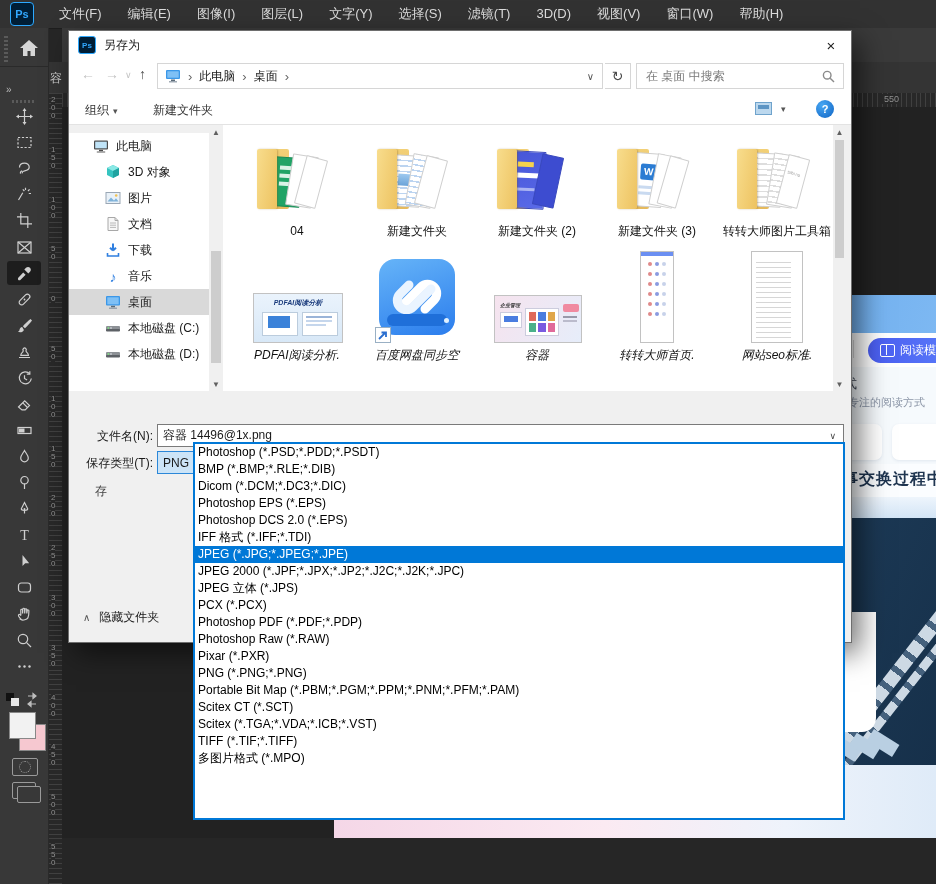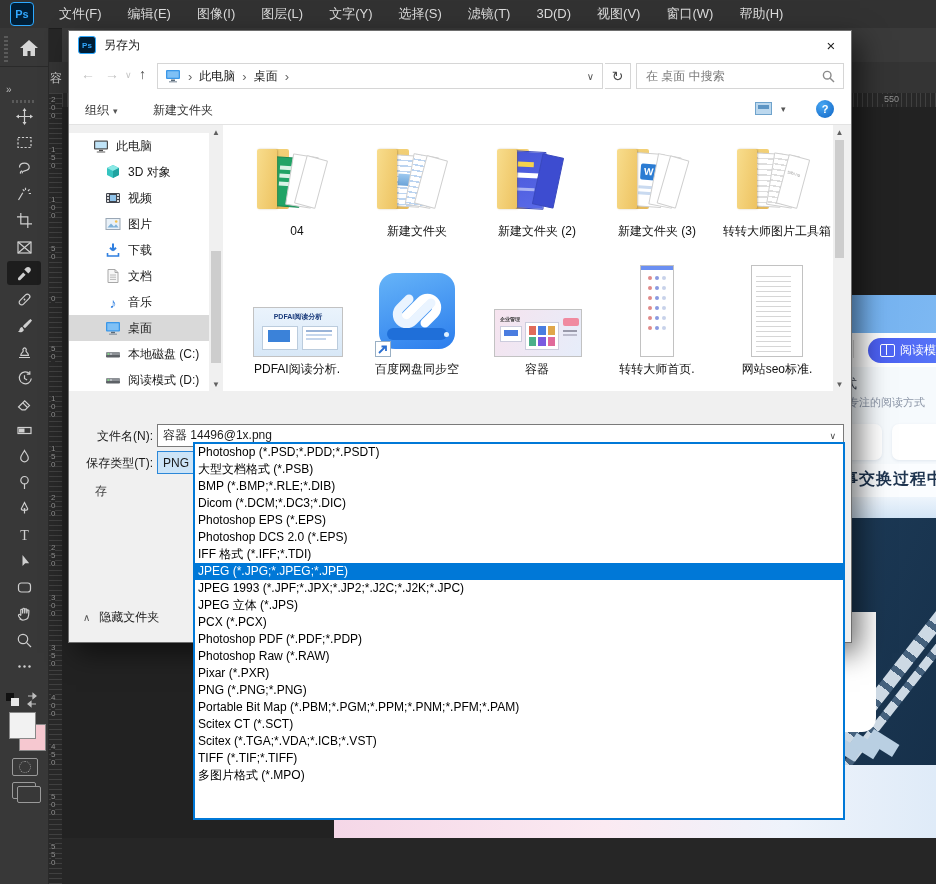--- a/index.html
+++ b/index.html
@@ -495,53 +495,40 @@
         <div class="snode lvl1">
           <span class="ic"><svg viewBox="0 0 16 16" width="16" height="16">
               <path d="M8 1l6 3v7l-6 3-6-3V4z" fill="#35c4c0"></path>
               <path d="M8 1l6 3-6 3-6-3z" fill="#8ae8e5"></path>
               <path d="M8 7v7l6-3V4z" fill="#1fa3a0"></path>
             </svg></span>
           <span>3D 对象</span>
         </div>
         <div class="snode lvl1">
           <span class="ic"><svg viewBox="0 0 16 16" width="16" height="16">
-              <rect x="1" y="3" width="14" height="10" rx="1.2" fill="#41454d"></rect>
-              <rect x="2" y="4.2" width="2" height="1.6" fill="#fff"></rect>
-              <rect x="2" y="7.2" width="2" height="1.6" fill="#fff"></rect>
-              <rect x="2" y="10.2" width="2" height="1.6" fill="#fff"></rect>
-              <rect x="12" y="4.2" width="2" height="1.6" fill="#fff"></rect>
-              <rect x="12" y="7.2" width="2" height="1.6" fill="#fff"></rect>
-              <rect x="12" y="10.2" width="2" height="1.6" fill="#fff"></rect>
-              <rect x="5" y="5" width="6" height="6" fill="#8fc3ea"></rect>
-            </svg></span>
-          <span>视频</span>
-        </div>
-        <div class="snode lvl1">
-          <span class="ic"><svg viewBox="0 0 16 16" width="16" height="16">
               <rect x="1" y="2.5" width="14" height="11" fill="#e9f1f8" stroke="#9aa7b5" stroke-width="1"></rect>
               <path d="M2.5 11.5l3.5-4 3 3 2-2.2 2.5 3.2z" fill="#7fb2d9"></path>
               <circle cx="11.2" cy="5.5" r="1.3" fill="#f2c14e"></circle>
             </svg></span>
           <span>图片</span>
         </div>
         <div class="snode lvl1">
           <span class="ic"><svg viewBox="0 0 16 16" width="16" height="16">
-              <path d="M8 1.5v7M8 8.5L5 5.7M8 8.5l3-2.8" stroke="#2f7fe0" stroke-width="2" fill="none"></path>
-              <path d="M2.5 11v3h11v-3" stroke="#2f7fe0" stroke-width="1.6" fill="none"></path>
-            </svg></span>
-          <span>下载</span>
-        </div>
-        <div class="snode lvl1">
-          <span class="ic"><svg viewBox="0 0 16 16" width="16" height="16">
               <path d="M3 1.5h7l3 3v10H3z" fill="#f7f7f7" stroke="#a8a8a8"></path>
               <path d="M10 1.5v3h3" fill="none" stroke="#a8a8a8"></path>
               <path d="M5 7h6M5 9.2h6M5 11.4h6" stroke="#b8b8b8"></path>
             </svg></span>
           <span>文档</span>
+        </div>
+        <div class="snode lvl1">
+          <span class="ic"><svg viewBox="0 0 16 16" width="16" height="16">
+              <path d="M8 1.5v7M8 8.5L5 5.7M8 8.5l3-2.8" stroke="#2f7fe0" stroke-width="2" fill="none"></path>
+              <path d="M2.5 11v3h11v-3" stroke="#2f7fe0" stroke-width="1.6" fill="none"></path>
+            </svg></span>
+          <span>下载</span>
         </div>
         <div class="snode lvl1">
           <span class="ic"><svg viewBox="0 0 16 16" width="16" height="16">
               <text x="8" y="13.5" text-anchor="middle" font-size="14" fill="#2f7fe0">♪</text>
             </svg></span>
           <span>音乐</span>
         </div>
         <div class="snode lvl1 sel">
           <span class="ic"><svg viewBox="0 0 16 16" width="16" height="16">
               <rect x="1" y="2" width="14" height="9.5" rx="1" fill="#3b97e8"></rect>
@@ -560,21 +547,21 @@
             </svg></span>
           <span>本地磁盘 (C:)</span>
         </div>
         <div class="snode lvl1">
           <span class="ic"><svg viewBox="0 0 16 16" width="16" height="16">
               <rect x="1" y="6" width="14" height="5" rx="1" fill="#8d9196"></rect>
               <rect x="1" y="9" width="14" height="2.4" rx="1" fill="#5d6166"></rect>
               <circle cx="3.4" cy="8" r=".9" fill="#7ee081"></circle>
               <circle cx="6" cy="8" r=".9" fill="#c9cdd2"></circle>
             </svg></span>
-          <span>阅读模式 (D:)</span>
+          <span>本地磁盘 (D:)</span>
         </div>
       </div>
     <div class="sscroll">
       <div class="scrollarr" style="top:0;">▲</div>
       <div class="thumbv" style="top:126px;height:112px;"></div>
       <div class="scrollarr" style="bottom:0;">▼</div>
     </div>
 
     <div class="d-files">
       <div class="frow" style="top:8px;" id="frow1">
@@ -645,21 +632,21 @@
                 <div class="f-back"></div>
                 <div class="sheet lines-gray" style="left:15px;top:6px;width:30px;height:54px;transform:rotate(3deg);"></div>
                 <div class="sheet lines-gray" style="left:33px;top:7px;width:26px;height:53px;transform:rotate(9deg);"></div>
                 <div class="sheet" style="left:45px;top:9px;width:22px;height:51px;transform:rotate(15deg);font-size:4px;color:#9a9a9a;padding:14px 2px 0;">Silbi ng</div>
                 <div class="f-front"></div>
               </div>
             </div>
             <div class="flabel">转转大师图片工具箱</div>
           </div>
         </div>
-      <div class="frow" style="top:146px;" id="frow2">
+      <div class="frow" style="top:132px;font-style:italic;" id="frow2">
           <div class="fitem">
             <div class="fico">
               <div class="thumbbox" style="left:8px;top:36px;width:90px;height:50px;background:linear-gradient(#eaf3fc,#d8e8f7);">
                 <div style="margin-top:4px;text-align:center;font-size:7px;font-weight:bold;color:#1a3b7c;">PDFAI阅读分析</div>
                 <div style="position:absolute;left:8px;top:18px;width:34px;height:22px;background:#fff;border:1px solid #bcd;"></div>
                 <div style="position:absolute;left:14px;top:22px;width:22px;height:12px;background:#3b82d9;"></div>
                 <div style="position:absolute;left:48px;top:18px;width:34px;height:22px;background:#fff;border:1px solid #bcd;"></div>
                 <div style="position:absolute;left:52px;top:22px;width:26px;height:2px;background:#9ab4d8;"></div>
                 <div style="position:absolute;left:52px;top:26px;width:26px;height:2px;background:#c5d6ec;"></div>
                 <div style="position:absolute;left:52px;top:30px;width:20px;height:2px;background:#c5d6ec;"></div>
@@ -771,28 +758,27 @@
     <div class="clipped-cun">存</div>
 
     <div class="d-footer">
       <span class="chev-up">∧</span>
       <span>隐藏文件夹</span>
     </div>
   </div>
 
   <div class="abs ddlist" id="ddlist">
       <div class="ddi">Photoshop (*.PSD;*.PDD;*.PSDT)</div>
-      <div class="ddi">大型文档格式 (*.PSB)</div>
       <div class="ddi">BMP (*.BMP;*.RLE;*.DIB)</div>
       <div class="ddi">Dicom (*.DCM;*.DC3;*.DIC)</div>
       <div class="ddi">Photoshop EPS (*.EPS)</div>
       <div class="ddi">Photoshop DCS 2.0 (*.EPS)</div>
       <div class="ddi">IFF 格式 (*.IFF;*.TDI)</div>
       <div class="ddi sel">JPEG (*.JPG;*.JPEG;*.JPE)</div>
-      <div class="ddi">JPEG 1993 (*.JPF;*.JPX;*.JP2;*.J2C;*.J2K;*.JPC)</div>
+      <div class="ddi">JPEG 2000 (*.JPF;*.JPX;*.JP2;*.J2C;*.J2K;*.JPC)</div>
       <div class="ddi">JPEG 立体 (*.JPS)</div>
       <div class="ddi">PCX (*.PCX)</div>
       <div class="ddi">Photoshop PDF (*.PDF;*.PDP)</div>
       <div class="ddi">Photoshop Raw (*.RAW)</div>
       <div class="ddi">Pixar (*.PXR)</div>
       <div class="ddi">PNG (*.PNG;*.PNG)</div>
       <div class="ddi">Portable Bit Map (*.PBM;*.PGM;*.PPM;*.PNM;*.PFM;*.PAM)</div>
       <div class="ddi">Scitex CT (*.SCT)</div>
       <div class="ddi">Scitex (*.TGA;*.VDA;*.ICB;*.VST)</div>
       <div class="ddi">TIFF (*.TIF;*.TIFF)</div>

